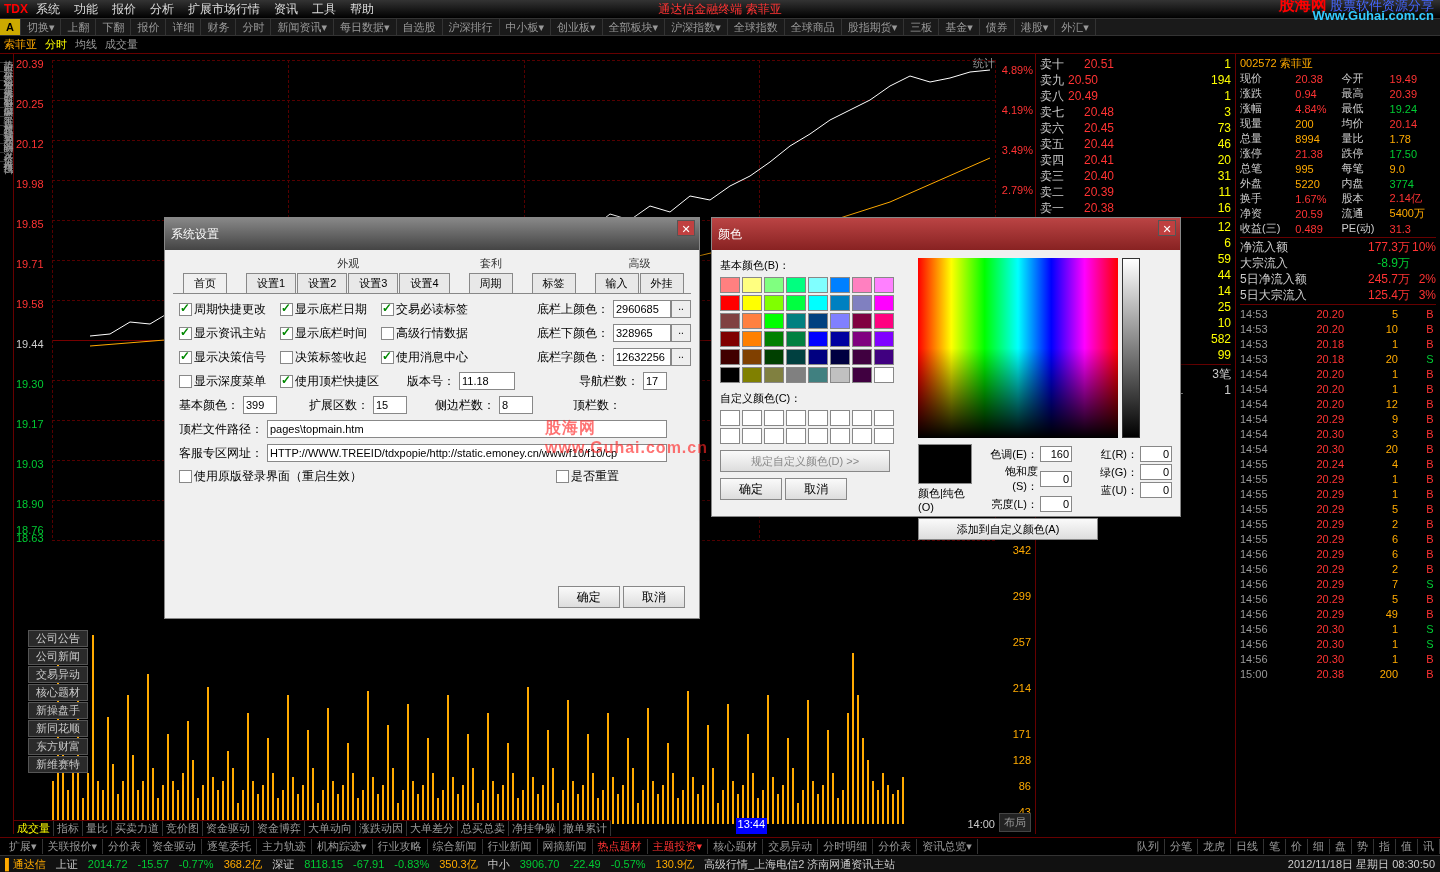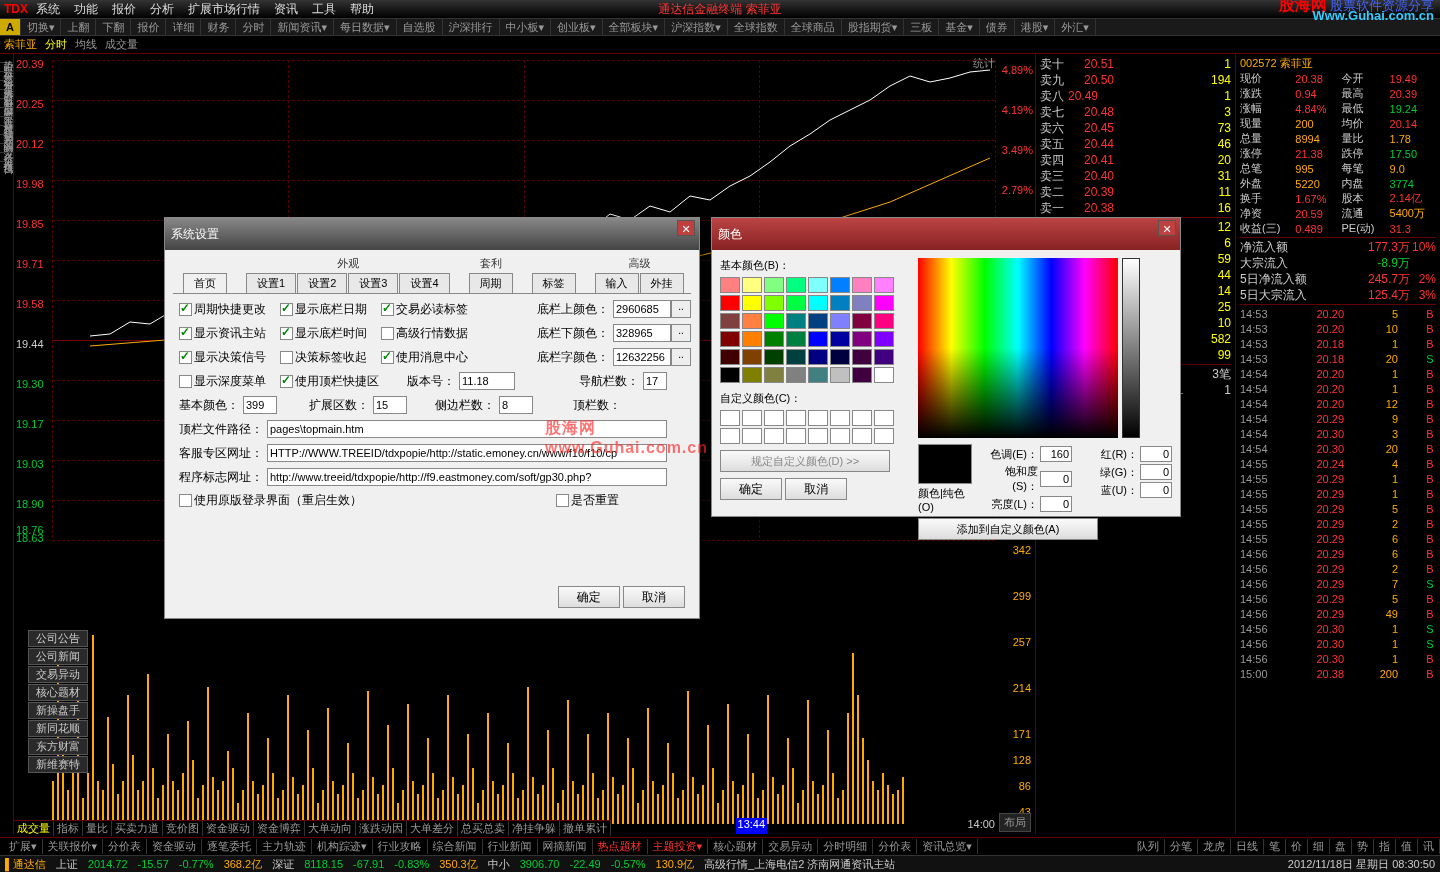--- a/index.html
+++ b/index.html
@@ -429,21 +429,21 @@
 
   <div class="right-panel">
     <div id="ob-sell">
         <div class="rp-row">
           <span class="rp-lbl clr-white">卖十</span>
           <span class="clr-red" style="width:46px;text-align:right">20.51</span>
           <span class="rp-val clr-yellow">1</span>
         </div>
         <div class="rp-row">
           <span class="rp-lbl clr-white">卖九</span>
-          <span class="clr-red" style="width:46px;text-align:right">20.50</span>
+          <span class="clr-red" style="width:46px;text-align:left">20.50</span>
           <span class="rp-val clr-yellow">194</span>
         </div>
         <div class="rp-row">
           <span class="rp-lbl clr-white">卖八</span>
           <span class="clr-red" style="width:46px;text-align:left">20.49</span>
           <span class="rp-val clr-yellow">1</span>
         </div>
         <div class="rp-row">
           <span class="rp-lbl clr-white">卖七</span>
           <span class="clr-red" style="width:46px;text-align:right">20.48</span>
@@ -926,24 +926,20 @@
       <label style="margin-left:40px">顶栏数：</label>
     </div>
 
     <div class="form-row" style="margin-left:6px">
       <label>顶栏文件路径：</label>
       <input type="text" style="width: 400px;" value="pages\topmain.htm">
     </div>
     <div class="form-row" style="margin-left:6px">
       <label>客服专区网址：</label>
       <input type="text" style="width: 400px;" value="HTTP://WWW.TREEID/tdxpopie/http://static.emoney.cn/www/f10/f10/cp">
-    </div>
-    <div class="form-row" style="margin-left:6px">
-      <label>程序标志网址：</label>
-      <input type="text" style="width: 400px;" value="http://www.treeid/tdxpopie/http://f9.eastmoney.com/soft/gp30.php?">
     </div>
     <div class="form-row" style="margin-left:6px">
       <span class="chk"></span>
         <label>使用原版登录界面（重启生效）</label>
       <span style="margin-left:190px"><span class="chk"></span><label>是否重置</label></span>
     </div>
 
     <div style="position:absolute;bottom:10px;right:14px">
       <button class="btn">确定</button>
       <button class="btn">取消</button>

